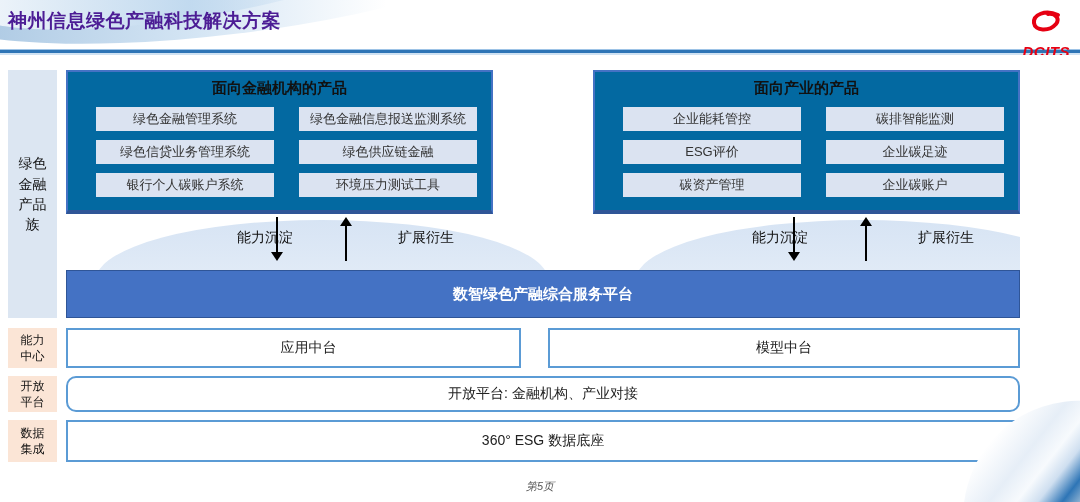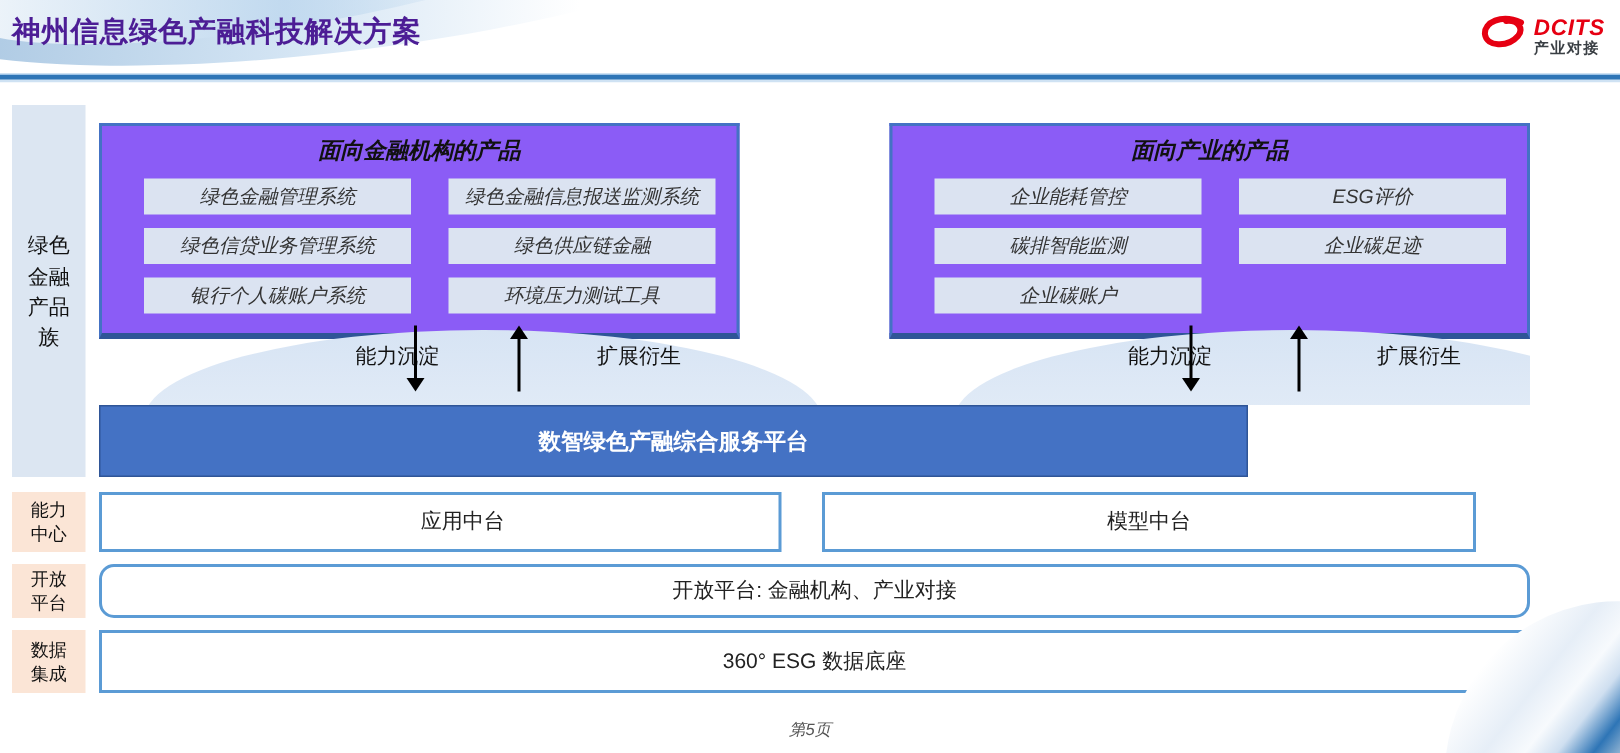--- a/index.html
+++ b/index.html
@@ -12,35 +12,35 @@
   .header{position:absolute;left:0;top:0;width:1080px;height:55px;overflow:hidden;}
   .swoosh-a{position:absolute;left:-80px;top:-96px;width:620px;height:130px;
     border-radius:50%;transform:rotate(-7deg);
     background:linear-gradient(100deg,rgba(46,117,182,.45),rgba(189,215,238,.65) 45%,rgba(255,255,255,0) 75%);}
   .swoosh-b{position:absolute;left:-40px;top:-78px;width:460px;height:96px;
     border-radius:50%;transform:rotate(-9deg);
     background:linear-gradient(100deg,rgba(255,255,255,.9),rgba(189,215,238,.8) 50%,rgba(255,255,255,0) 80%);}
   .page-title{position:absolute;left:8px;top:8px;font-size:19px;font-weight:bold;color:#4c1d95;letter-spacing:.5px;}
   .header-rule{position:absolute;left:0;top:50px;width:1080px;height:3px;background:#2e75b6;
     box-shadow:0 2px 0 #cfe2f3, 0 -1px 0 #9dc3e6;}
-  .logo{position:absolute;right:10px;top:8px;display:flex;align-items:center;gap:4px;}
+  .logo{position:absolute;right:10px;top:8px;display:flex;align-items:center;gap:4px;flex-direction:column;}
   .logo-text{display:flex;flex-direction:column;line-height:1;}
   .logo-brand{font-size:15px;font-weight:bold;font-style:italic;color:#e60012;letter-spacing:.5px;}
   .logo-cn{font-size:10px;font-weight:bold;color:#3a3f44;letter-spacing:1px;margin-top:2px;}
   
   .rail{position:absolute;background:#dce6f2;display:flex;align-items:center;justify-content:center;
     text-align:center;font-weight:normal;color:#111;white-space:pre-line;}
   .rail.family{left:8px;top:70px;width:49px;height:248px;font-size:14px;line-height:1.45;}
   .rail.peach{background:#fbe5d6;font-size:12px;line-height:1.35;}
   .rail.r1{left:8px;top:328px;width:49px;height:40px;}
   .rail.r2{left:8px;top:376px;width:49px;height:36px;}
   .rail.r3{left:8px;top:420px;width:49px;height:42px;}
   
-  .group{position:absolute;top:82px;width:423px;height:138px;background:#8b5cf6;
-    border:2px solid #4472c4;border-bottom:4px solid #2f5597;font-style:italic;}
+  .group{position:absolute;top:70px;width:423px;height:138px;background:#0369a1;
+    border:2px solid #4472c4;border-bottom:4px solid #2f5597;}
   .group.left{left:66px;}
   .group.right{left:593px;}
   .group-title{margin-top:7px;text-align:center;font-size:15px;font-weight:bold;color:#111;}
   .group-items{display:grid;grid-template-columns:1fr 1fr;column-gap:25px;row-gap:9px;
     margin:9px 14px 0 28px;}
   .item{height:24px;line-height:24px;background:#dbe3f1;text-align:center;font-size:13px;color:#333;}
   
   .dome-clip{position:absolute;left:66px;top:214px;width:954px;height:56px;overflow:hidden;}
   .dome{position:absolute;top:6px;width:452px;height:120px;border-radius:50%;
     background:linear-gradient(to bottom,#d7e4f4,#edf3fa);}
@@ -49,28 +49,28 @@
   .flow-label{position:absolute;font-size:14px;font-weight:normal;color:#111;top:229px;margin-left:40px;}
   .arrow{position:absolute;top:217px;width:12px;height:44px;}
   .arrow .shaft{position:absolute;left:5px;width:2px;background:#000;}
   .arrow.down .shaft{top:0;height:36px;}
   .arrow.down .head{position:absolute;left:0;top:35px;width:0;height:0;
     border-left:6px solid transparent;border-right:6px solid transparent;border-top:9px solid #000;}
   .arrow.up .shaft{top:8px;height:36px;}
   .arrow.up .head{position:absolute;left:0;top:0;width:0;height:0;
     border-left:6px solid transparent;border-right:6px solid transparent;border-bottom:9px solid #000;}
   
-  .banner{position:absolute;left:66px;top:270px;width:766px;height:48px;background:#4472c4;
+  .banner{position:absolute;left:66px;top:270px;width:954px;height:48px;background:#4472c4;
     display:flex;align-items:center;justify-content:center;color:#fff;font-size:15px;font-weight:bold;
     border:1px solid #2f5597;box-sizing:border-box;}
   
   .wbox{position:absolute;background:#fff;border:2px solid #5b9bd5;box-sizing:border-box;
     display:flex;align-items:center;justify-content:center;font-size:14px;color:#222;}
   .wbox.app{left:66px;top:328px;width:455px;height:40px;padding-left:30px;}
-  .wbox.model{left:548px;top:328px;width:436px;height:40px;}
+  .wbox.model{left:548px;top:328px;width:472px;height:40px;}
   .wbox.open{left:66px;top:376px;width:954px;height:36px;border-radius:10px;}
   .wbox.data{left:66px;top:420px;width:954px;height:42px;}
   
   .page-footer{position:absolute;left:0;top:479px;width:1080px;text-align:center;
     font-size:11px;font-style:italic;color:#555;}
   .corner{position:absolute;right:0;bottom:0;width:150px;height:190px;overflow:hidden;}
   .wing{position:absolute;right:-70px;bottom:-40px;width:230px;height:120px;
     transform:rotate(-52deg);border-radius:120px 120px 0 0;
     background:linear-gradient(to bottom,#ffffff 0%,#e6eef7 30%,#f7fafd 48%,#cfdff0 62%,#2e75b6 78%,#7fa8cd 88%,#d7e4f2 100%);}
 </style>
@@ -118,23 +118,24 @@
       <div class="item">绿色供应链金融</div>
       <div class="item">银行个人碳账户系统</div>
       <div class="item">环境压力测试工具</div>
     </div>
   </div>
 
   <div class="group right">
     <div class="group-title">面向产业的产品</div>
     <div class="group-items">
       <div class="item">企业能耗管控</div>
+      <div class="item">碳排智能监测</div>
       <div class="item">ESG评价</div>
-      <div class="item">碳排智能监测</div>
       <div class="item">企业碳足迹</div>
+      <div class="item">碳资产管理</div>
       <div class="item">企业碳账户</div>
     </div>
   </div>
 
   <div class="dome-clip">
     <div class="dome d1"></div>
     <div class="dome d2"></div>
   </div>
 
   <div class="flow-label" style="left:197px;">能力沉淀</div>

